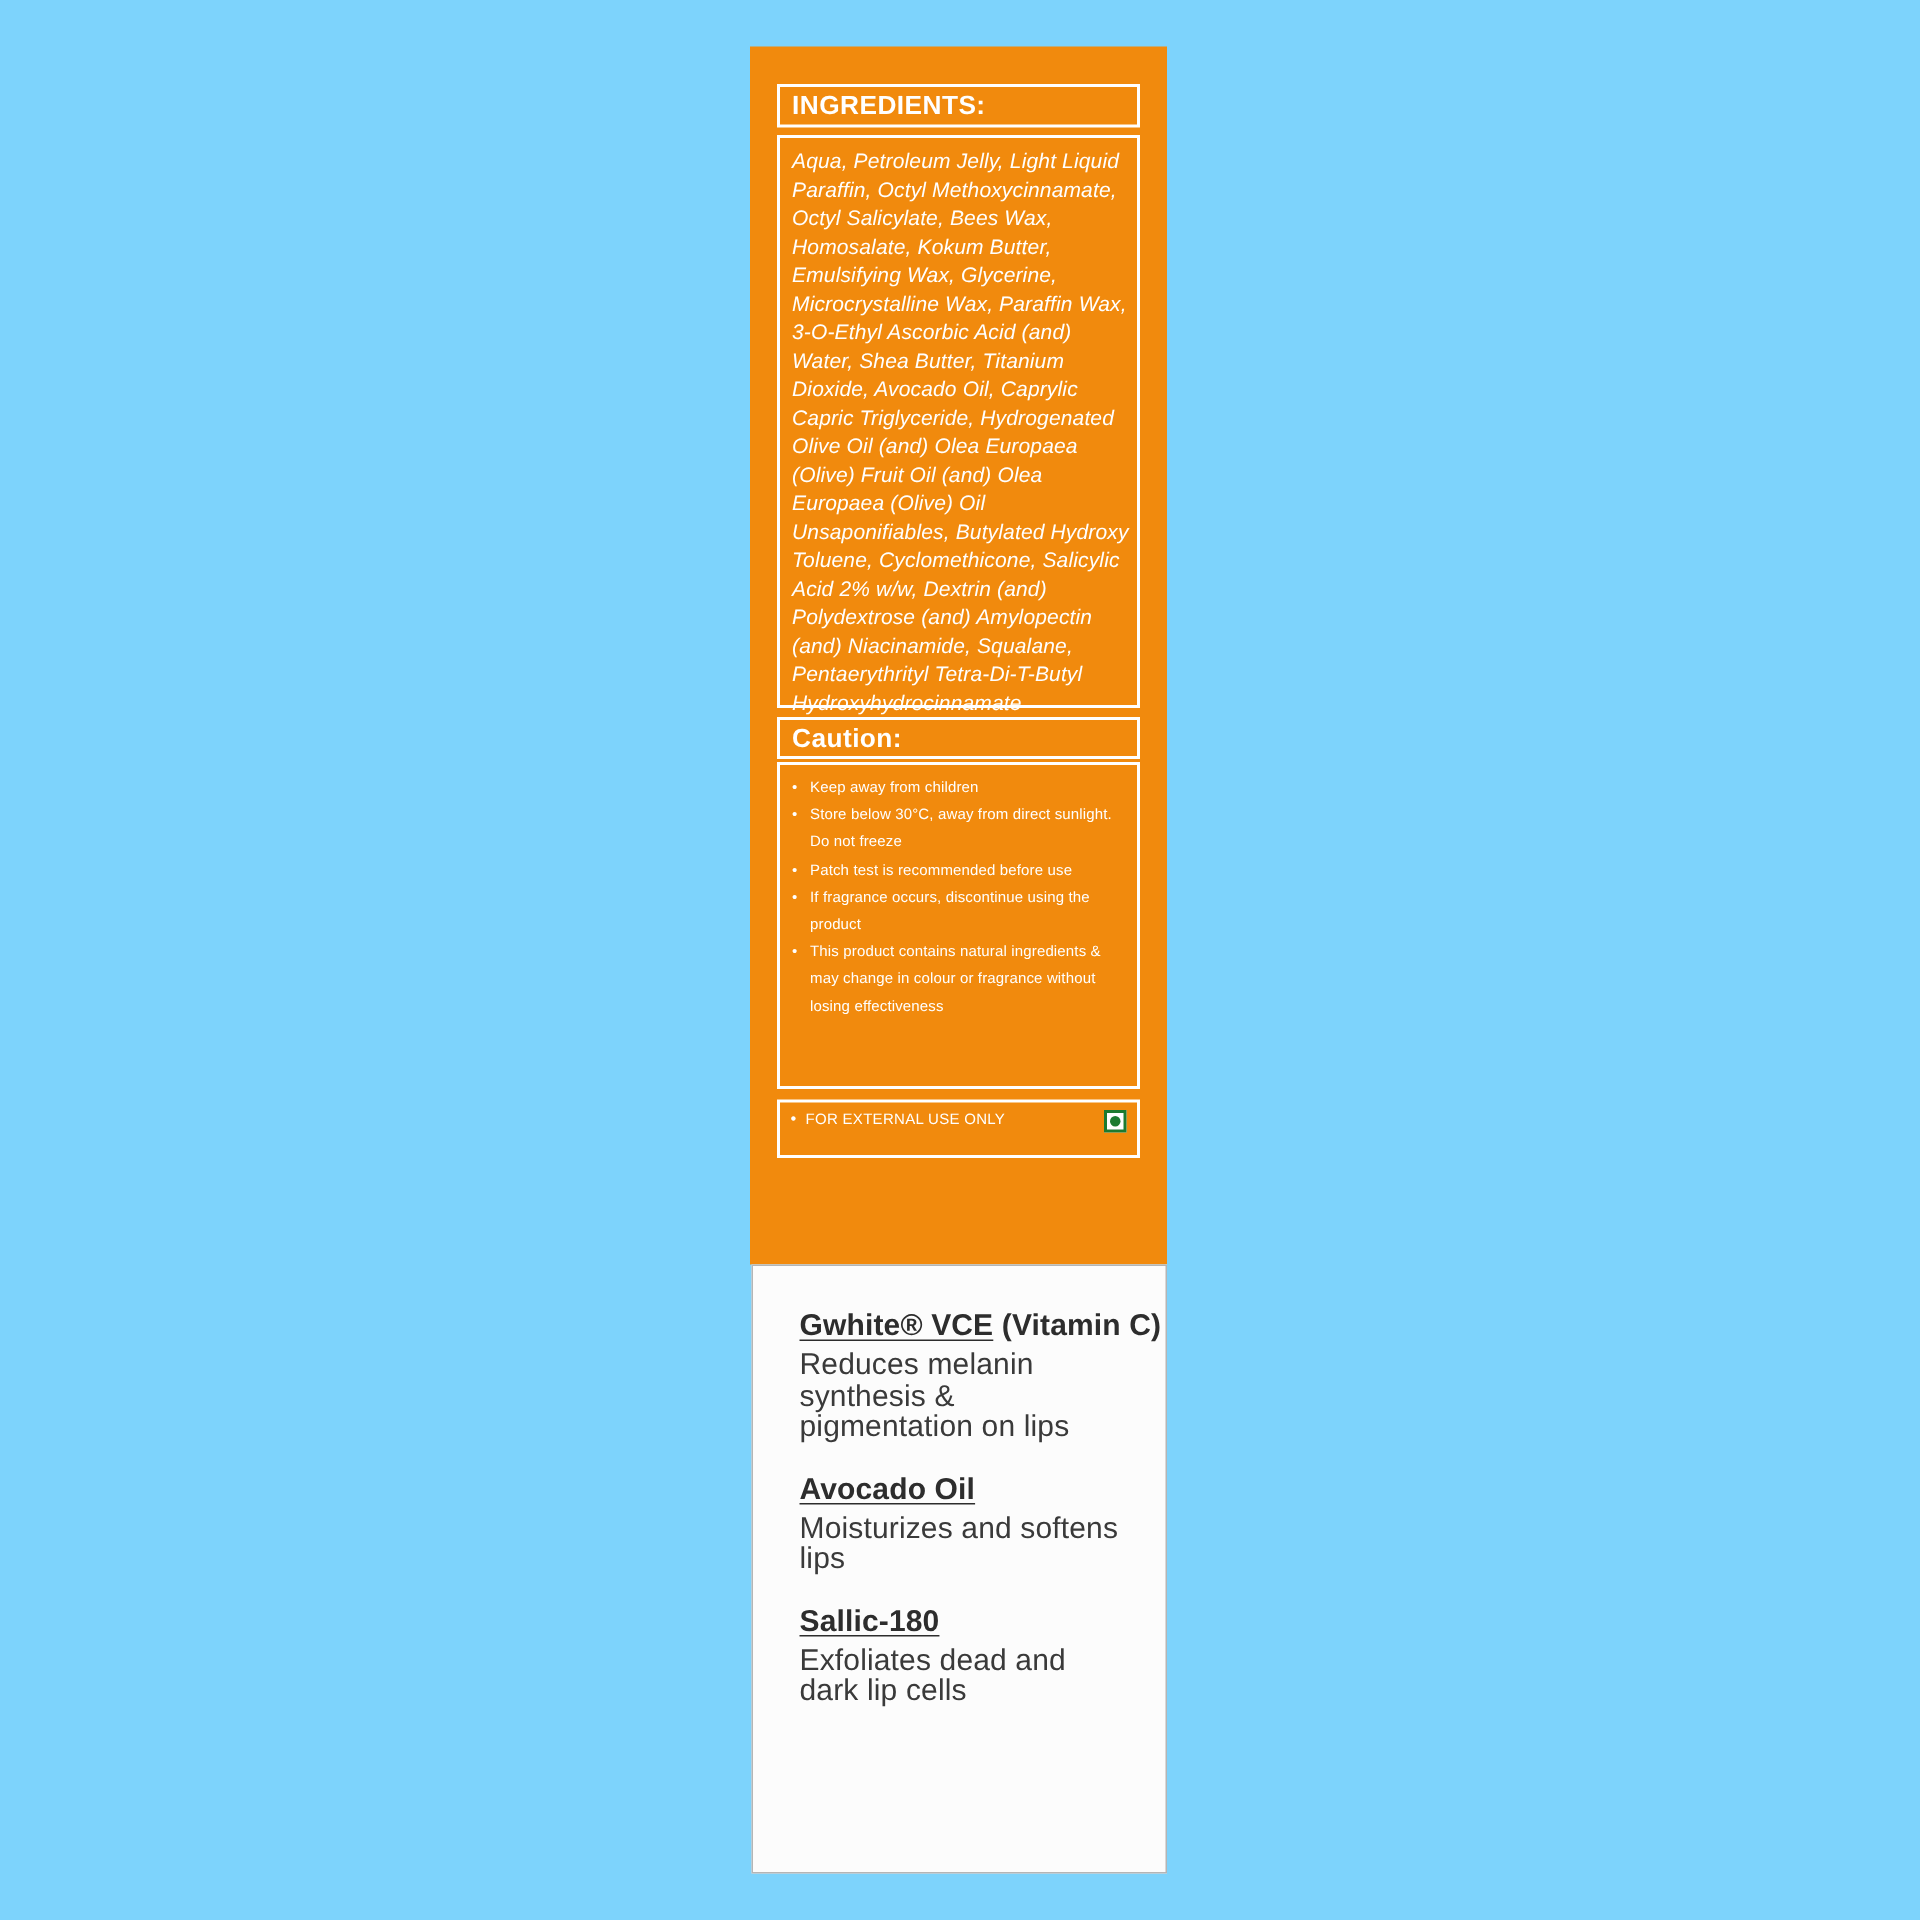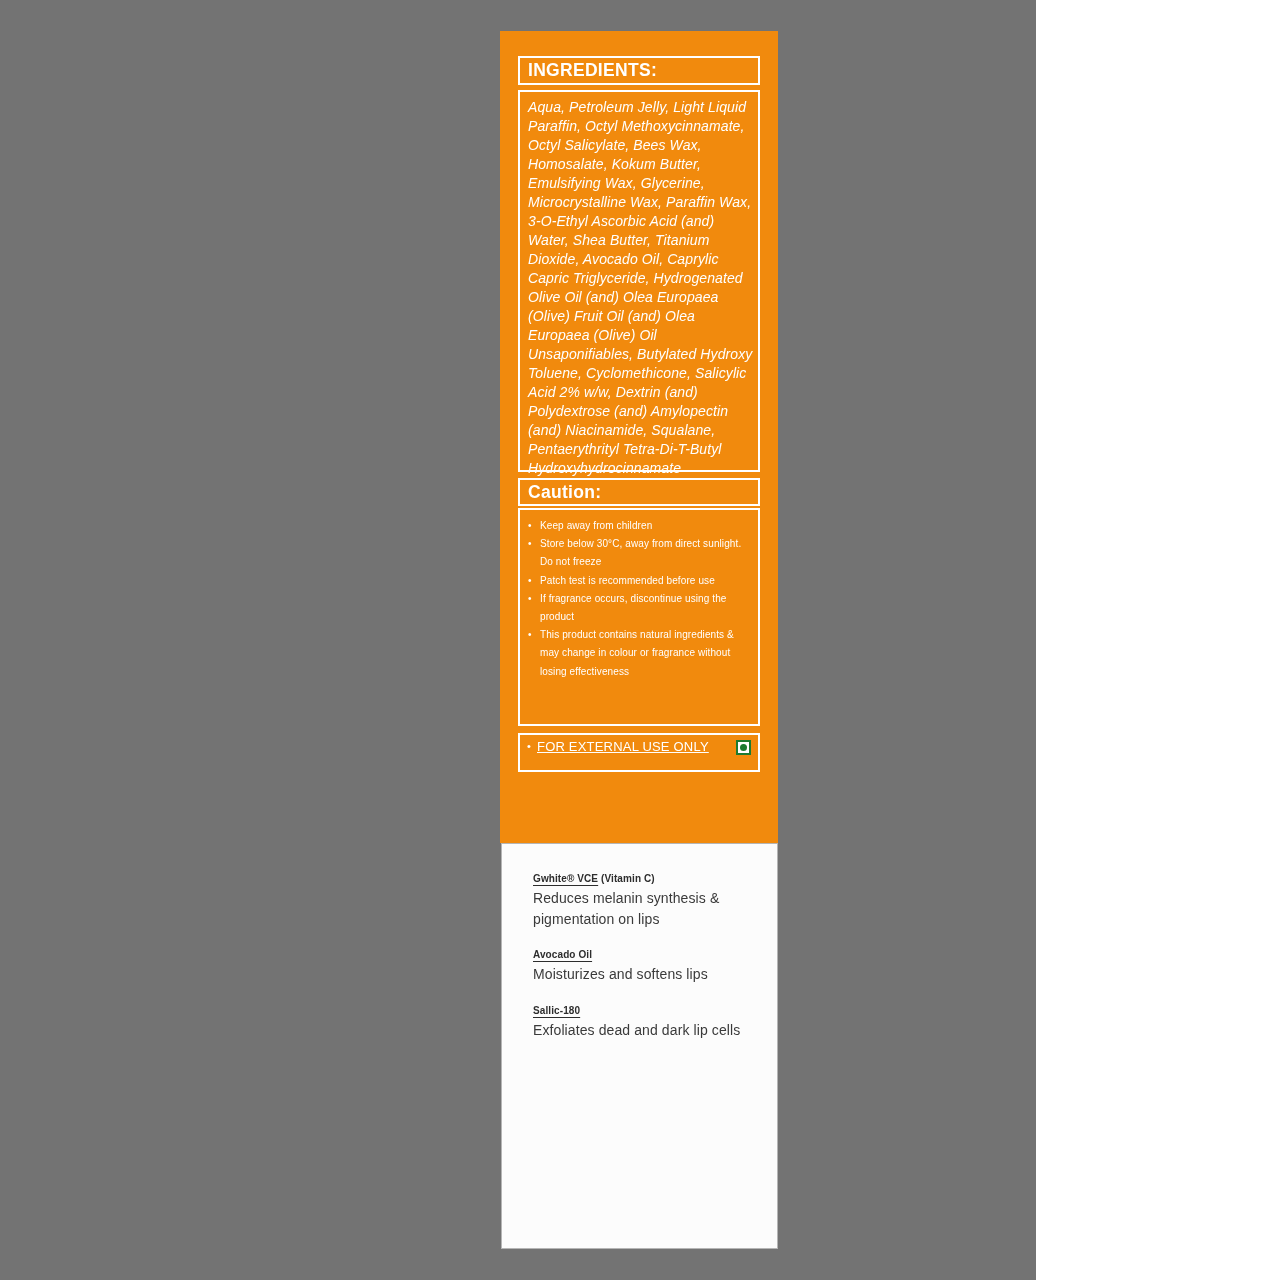--- a/index.html
+++ b/index.html
@@ -1,17 +1,17 @@
 <!DOCTYPE html>
 <html style="--orange: #F18A0D; --veg: #1C7A30; --panel-border: #B5B5B5; --ink: #3A3A3A;"><head>
 <meta charset="utf-8">
 <style>
   html,body{margin:0;padding:0;background:#ffffff;}
   .stage{
-    position:relative;width:1036px;height:1280px;background:#737373;overflow:hidden;
+    position:relative;width:1280px;height:1280px;background:#7dd3fc;overflow:hidden;
     font-family:"Liberation Sans","DejaVu Sans",sans-serif;
   }
   
   .orange-panel{
     position:absolute;left:500px;top:31px;width:278px;height:812px;
     background:var(--orange,#F18A0D);
   }
   .obox{
     position:absolute;left:18px;width:242px;box-sizing:border-box;
     border:2px solid #ffffff;color:#ffffff;
@@ -30,44 +30,44 @@
   .caution-body ul, .external-box ul{list-style:none;margin:0;padding:0;}
   .caution-body li{
     position:relative;padding-left:12px;font-size:10px;line-height:18.2px;
     letter-spacing:0.1px;margin-bottom:0;
   }
   .caution-body li::before{content:"\2022";position:absolute;left:0;top:0;}
   .external-box{
     top:702px;height:39px;padding:4px 8px 0 7px;
   }
   .external-box li{
-    position:relative;padding-left:10px;font-size:13px;line-height:15.5px;
-    letter-spacing:0.2px;font-weight:500;text-decoration:underline;
+    position:relative;padding-left:10px;font-size:10px;line-height:15.5px;
+    letter-spacing:0.2px;font-weight:500;
   }
   .external-box li::before{content:"\2022";position:absolute;left:0;top:0;font-size:11px;}
   .veg{
     position:absolute;right:7px;top:5px;width:15px;height:15px;box-sizing:border-box;
     background:#ffffff;border:2px solid var(--veg,#1C7A30);
     display:flex;align-items:center;justify-content:center;
   }
   .veg-dot{width:7px;height:7px;border-radius:50%;background:var(--veg,#1C7A30);}
   
   .info-panel{
     position:absolute;left:501px;top:843px;width:277px;height:406px;box-sizing:border-box;
     background:#FCFCFC;border:1px solid var(--panel-border,#B5B5B5);
     padding:29px 0 0 31px;color:var(--ink,#3A3A3A);
   }
   .kb{margin-bottom:20px;}
   .kb h3{
-    margin:0 0 4px 0;font-size:10px;font-weight:700;color:#2D2D2D;letter-spacing:0.1px;
+    margin:0 0 4px 0;font-size:20px;font-weight:700;color:#2D2D2D;letter-spacing:0.1px;
   }
   .kb h3 .u{
     text-decoration:underline;text-underline-offset:3px;text-decoration-thickness:1.3px;
   }
-  .kb p{margin:0;max-width:220px;font-size:14px;line-height:20.5px;letter-spacing:0.1px;}
+  .kb p{margin:0;max-width:220px;font-size:20px;line-height:20.5px;letter-spacing:0.1px;}
   .brand{margin-top:27px;margin-left:23px;}
   .brand svg{display:block;}
   .brand-name{
     margin-top:4px;font-size:17.5px;font-weight:700;color:#1D1D1B;letter-spacing:0.8px;
   }
   .brand-name .reg{font-size:9px;font-weight:700;vertical-align:1px;letter-spacing:0;}
 </style>
 </head>
 <body>
 

